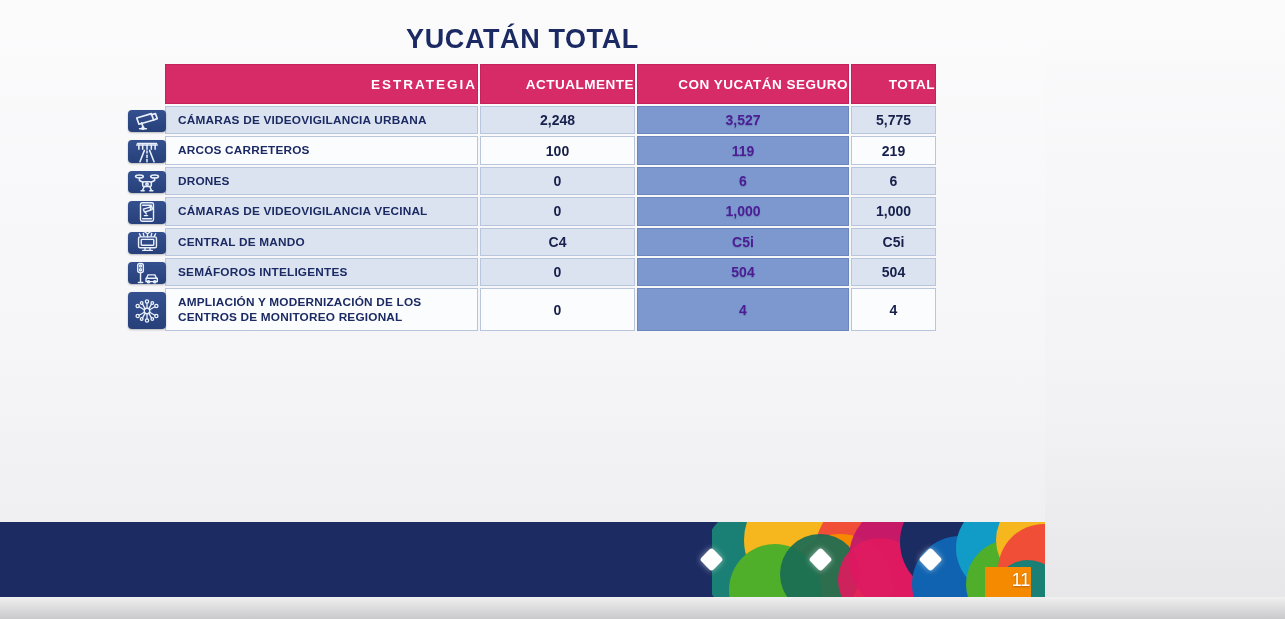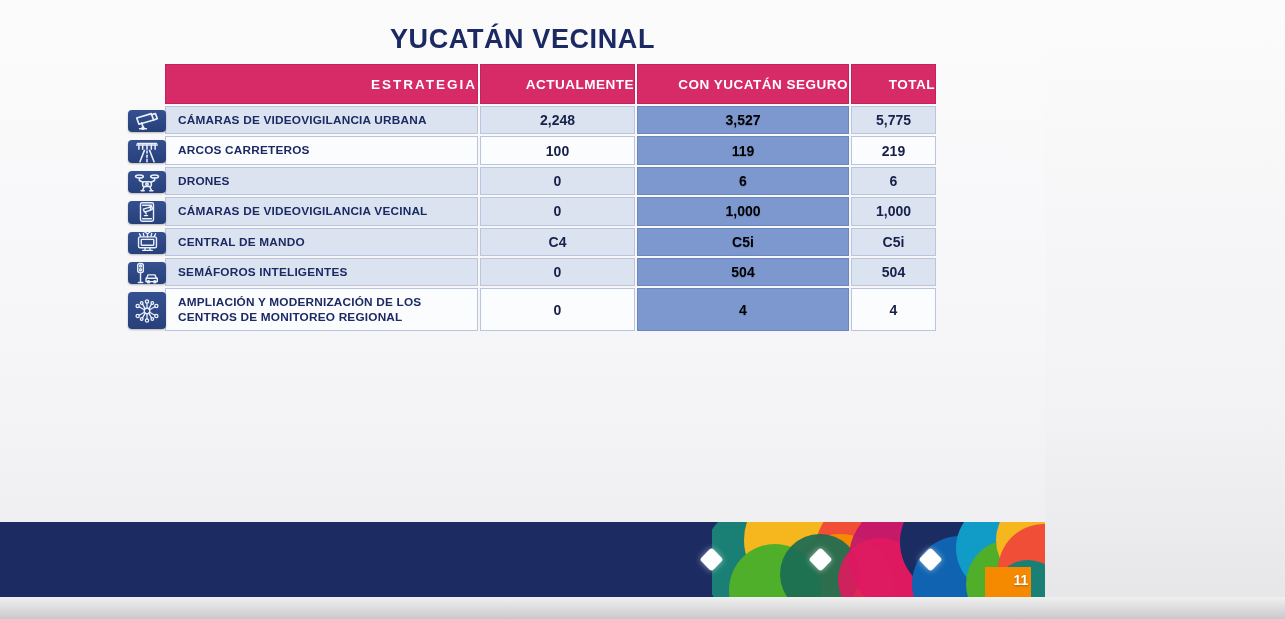--- a/index.html
+++ b/index.html
@@ -93,21 +93,21 @@
   
   tr.alt td.strategy, tr.alt td.num.actual, tr.alt td.num.total {
     background: #dbe3f1;
   }
   tr.base td.strategy, tr.base td.num.actual, tr.base td.num.total {
     background: #fbfcfe;
   }
   
   td.num.con {
     background: #7c98ce;
-    color: #000000;
+    color: #4c1d95;
     font-size: 14px;
     font-weight: bold;
     border-color: #6a86bd;
     text-shadow: 0 1px 1px rgba(30,45,90,.22);
   }
 
   
   .icon-badge {
     position: absolute;
     left: -38px;
@@ -143,22 +143,22 @@
     transform: rotate(45deg);
     border-radius: 3px;
     z-index: 7;
     box-shadow: 0 0 6px rgba(255,255,255,.55);
   }
   .page-num {
     position: absolute;
     right: 4px; bottom: 0px;
     width: 40px; height: 34px;
     color: #ffffff;
-    font-size: 14px;
-    font-weight: bold;
+    font-size: 18px;
+    font-weight: normal;
     display: flex;
     align-items: center;
     justify-content: center;
     z-index: 8;
     text-shadow: 0 1px 2px rgba(120,50,0,.5);
   }
   .bottom-strip {
     position: absolute;
     left: 0; top: 597px;
     width: 1285px; height: 22px;
@@ -169,21 +169,21 @@
     left: 1045px; top: 0;
     width: 240px; height: 597px;
     background: linear-gradient(180deg,#fbfbfc 0%,#f2f2f4 70%,#e7e7e9 100%);
   }
 </style>
 </head>
 <body>
 
 <div class="slide">
 
-  <div class="title">YUCATÁN VECINAL</div>
+  <div class="title">YUCATÁN TOTAL</div>
 
   <div class="table-wrap">
     <table class="grid">
       <colgroup>
         <col class="c-estrategia">
           <col class="c-actual">
           <col class="c-con">
           <col class="c-total">
       </colgroup>
       <thead>

